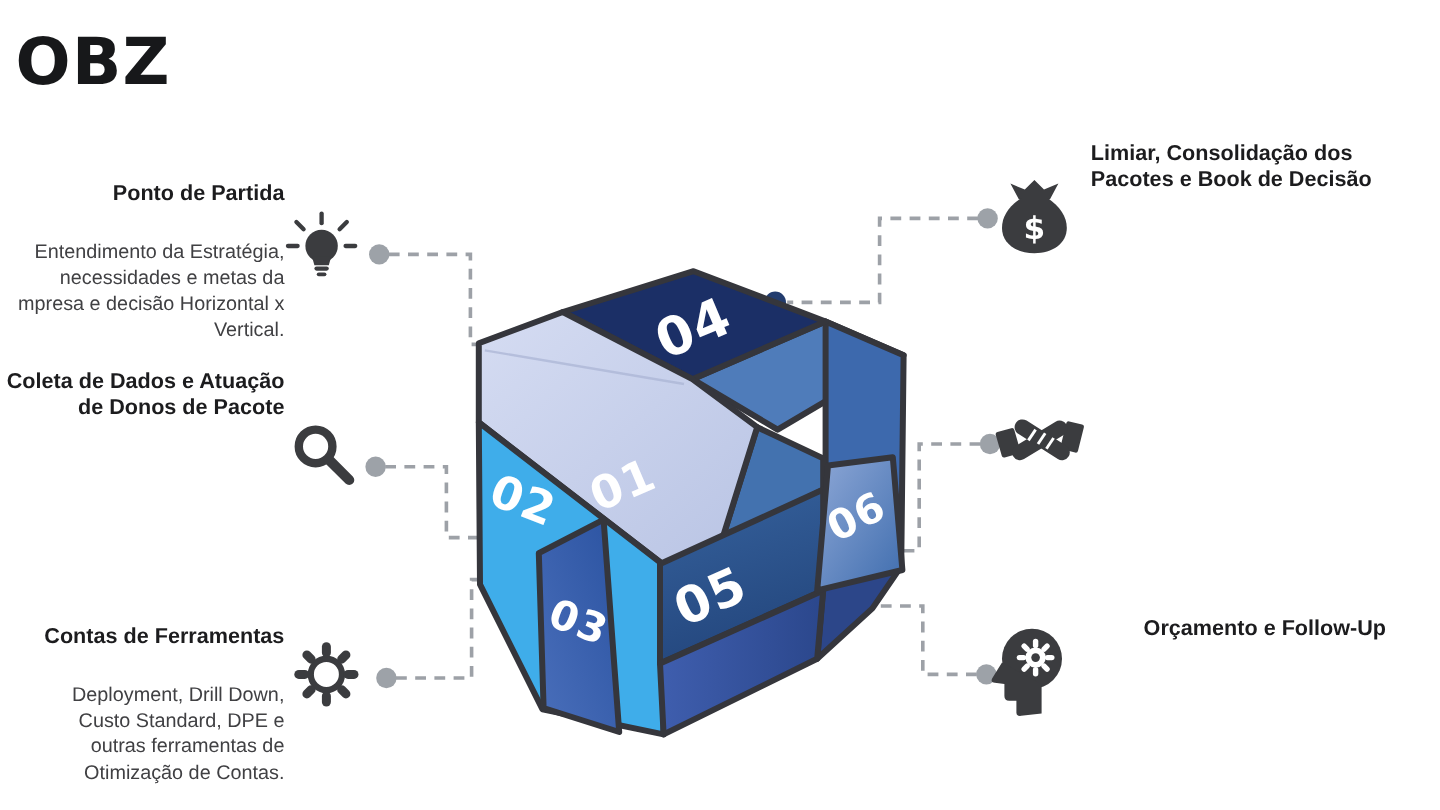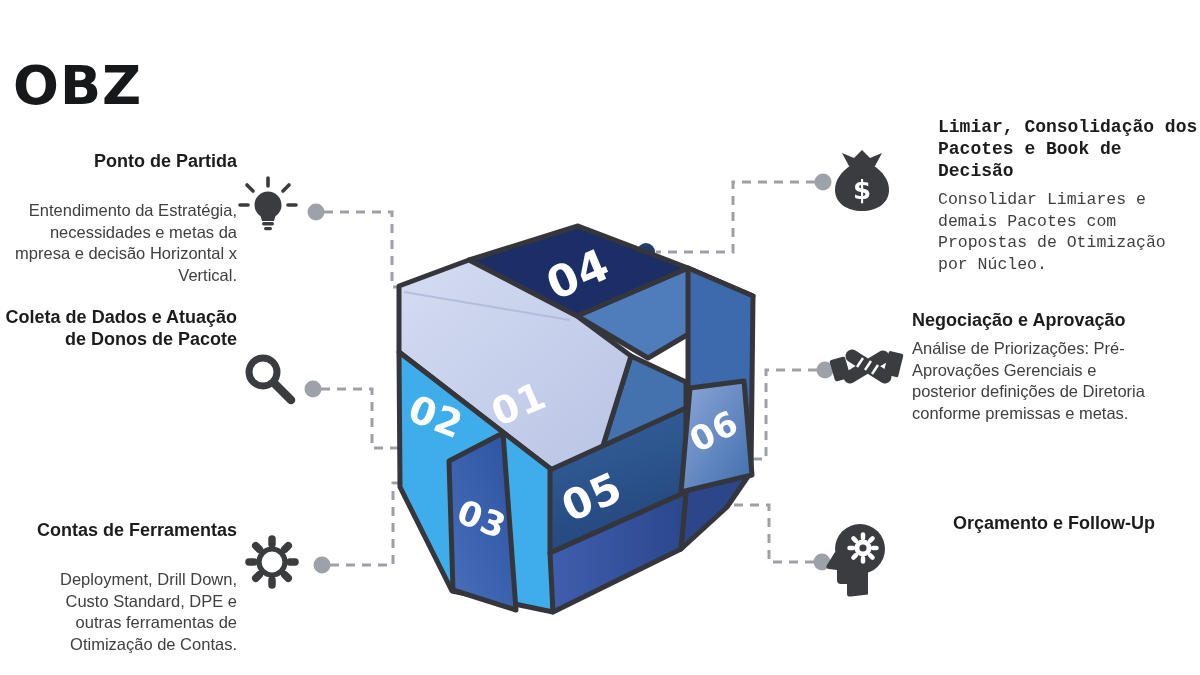--- a/index.html
+++ b/index.html
@@ -1,33 +1,33 @@
 <!DOCTYPE html>
 <html><head>
 <meta charset="utf-8">
 <style>
   html,body{margin:0;padding:0;background:#ffffff;}
   .canvas{position:relative;width:1200px;height:675px;background:#ffffff;overflow:hidden;
           font-family:"Liberation Sans",sans-serif;}
   .stage{position:absolute;left:0;top:0;}
-  .title{position:absolute;left:13px;top:54px;margin:0;
+  .title{position:absolute;left:13px;top:20px;margin:0;
          font-family:"DejaVu Sans",sans-serif;font-weight:800;font-size:54px;
          letter-spacing:1px;color:#17181a;}
   .sec{position:absolute;}
   .sec h2{margin:0 0 7px 0;font-size:18px;line-height:22px;font-weight:bold;color:#1c1c1e;}
   .sec p{margin:0;font-size:16.5px;line-height:21.5px;color:#404043;}
   .sL{text-align:right;}
   .sL p{margin-left:auto;margin-top:28px;}
   #s1{left:-20px;width:257px;top:150px;}
   #s1 p{width:224px;}
   #s2{left:-5px;width:242px;top:306px;}
   #s2 p{width:228px;}
   #s3{left:7px;width:230px;top:519px;}
   #s3 p{width:212px;}
-  #s4{left:938px;width:260px;top:116px;font-family:Liberation Mono, monospace;}
+  #s4{left:909px;width:260px;top:116px;}
   #s4 p{width:232px;}
   #s5{left:912px;width:260px;top:309px;}
   #s5 p{width:236px;}
   #s6{left:909px;width:260px;top:512px;margin-left:44px;}
   #s6 p{width:214px;}
   .edge{stroke:#35363c;stroke-width:5;stroke-linejoin:round;}
   .dash{fill:none;stroke:#9da1a7;stroke-width:3;stroke-dasharray:9 7;}
   .num{font-family:"DejaVu Sans",sans-serif;font-weight:bold;fill:#ffffff;
        text-anchor:middle;letter-spacing:1px;}
   .ic{fill:#3b3c3f;}
@@ -192,25 +192,20 @@
     <h2>Coleta de Dados e Atuação de Donos de Pacote</h2>
   </section>
 
   <section class="sec sL" id="s3">
     <h2>Contas de Ferramentas</h2>
     <p>Deployment, Drill Down, Custo Standard, DPE e outras ferramentas de Otimização de Contas.</p>
   </section>
 
   <section class="sec" id="s4">
     <h2>Limiar, Consolidação dos Pacotes e Book de Decisão</h2>
-    <p>Consolidar Limiares e demais Pacotes com Propostas de Otimização por Núcleo.</p>
-  </section>
-
-  <section class="sec" id="s5">
-    <h2>Negociação e Aprovação</h2>
-    <p>Análise de Priorizações: Pré-Aprovações Gerenciais e posterior definições de Diretoria conforme premissas e metas.</p>
-  </section>
+  </section>
+
 
   <section class="sec" id="s6">
     <h2>Orçamento e Follow-Up</h2>
   </section>
 
 </div>
 
 </body></html>

